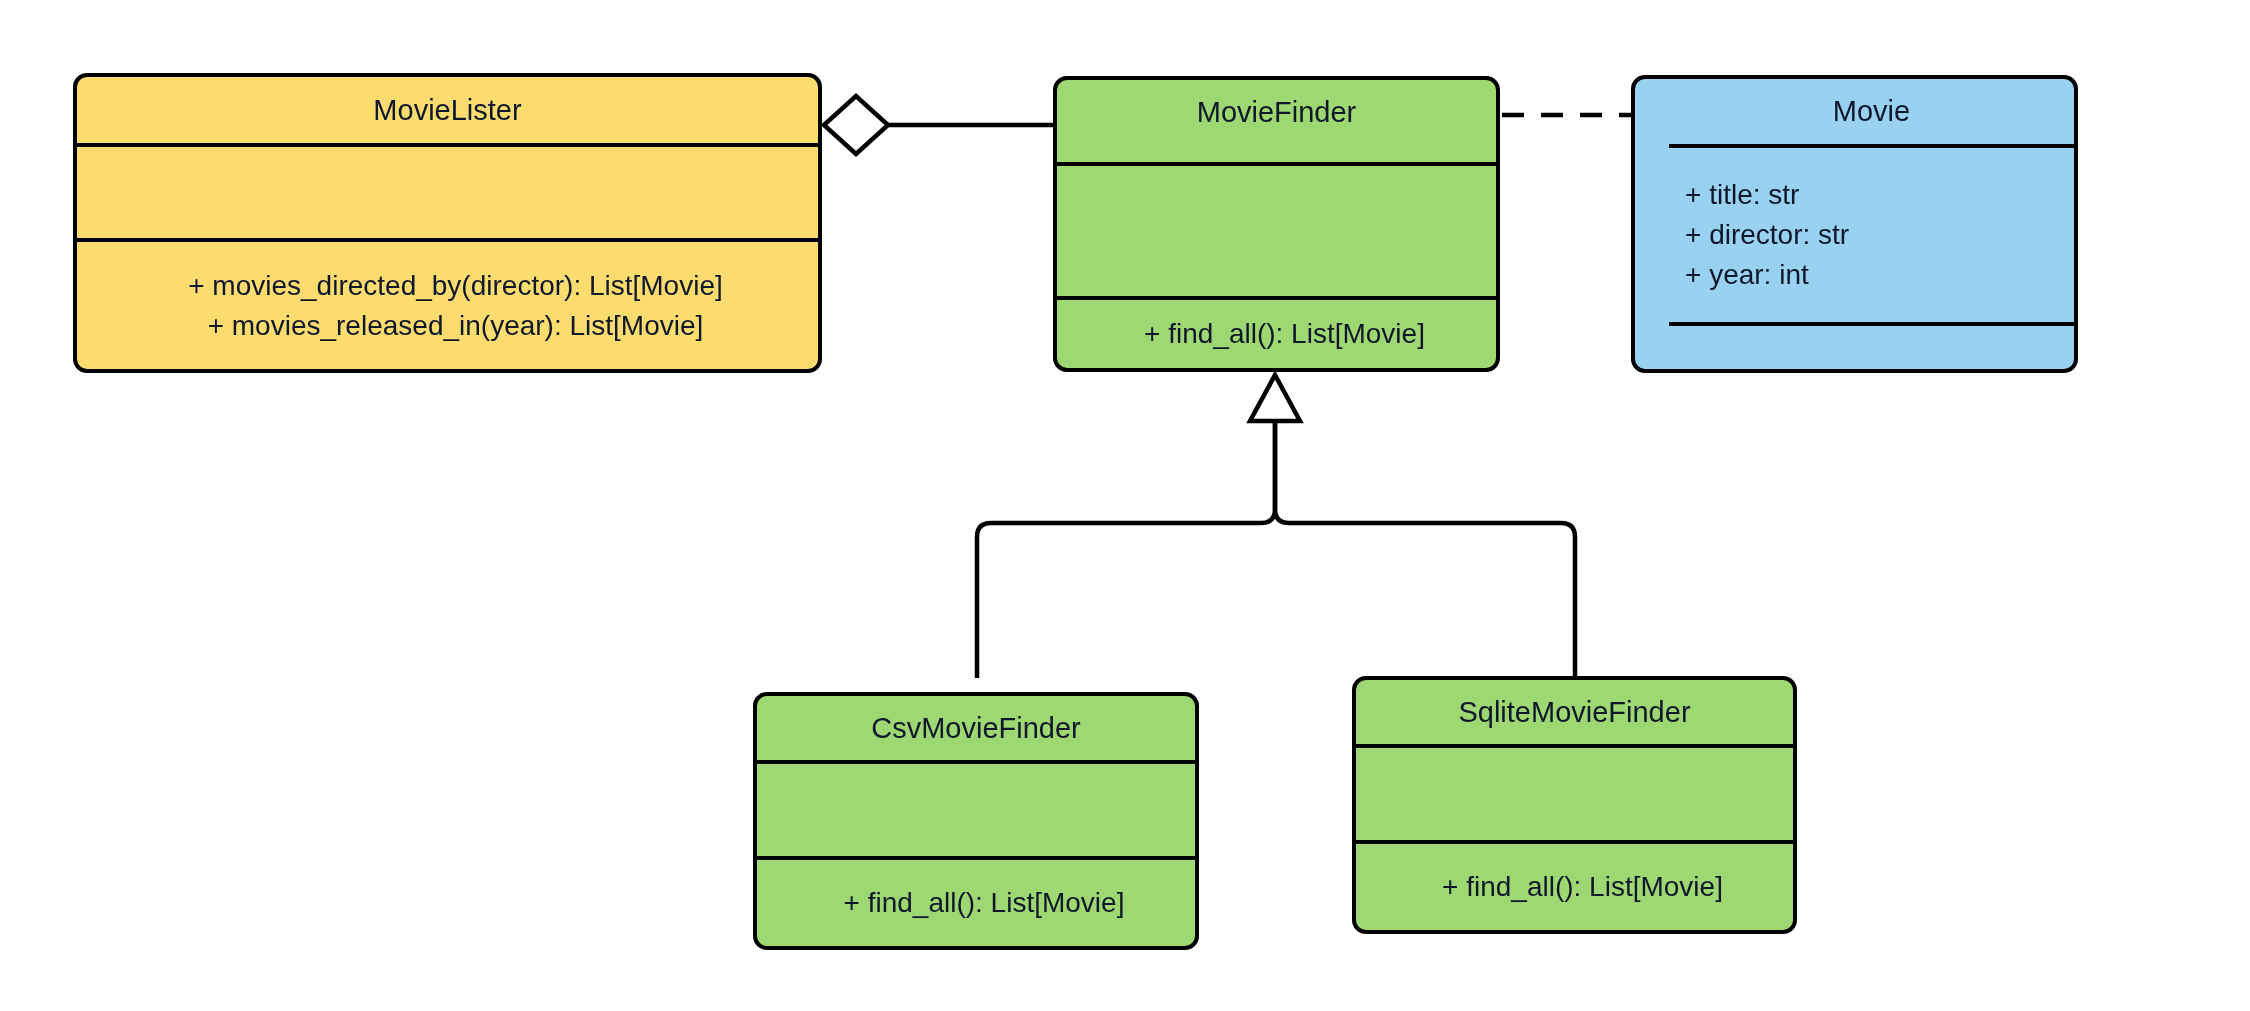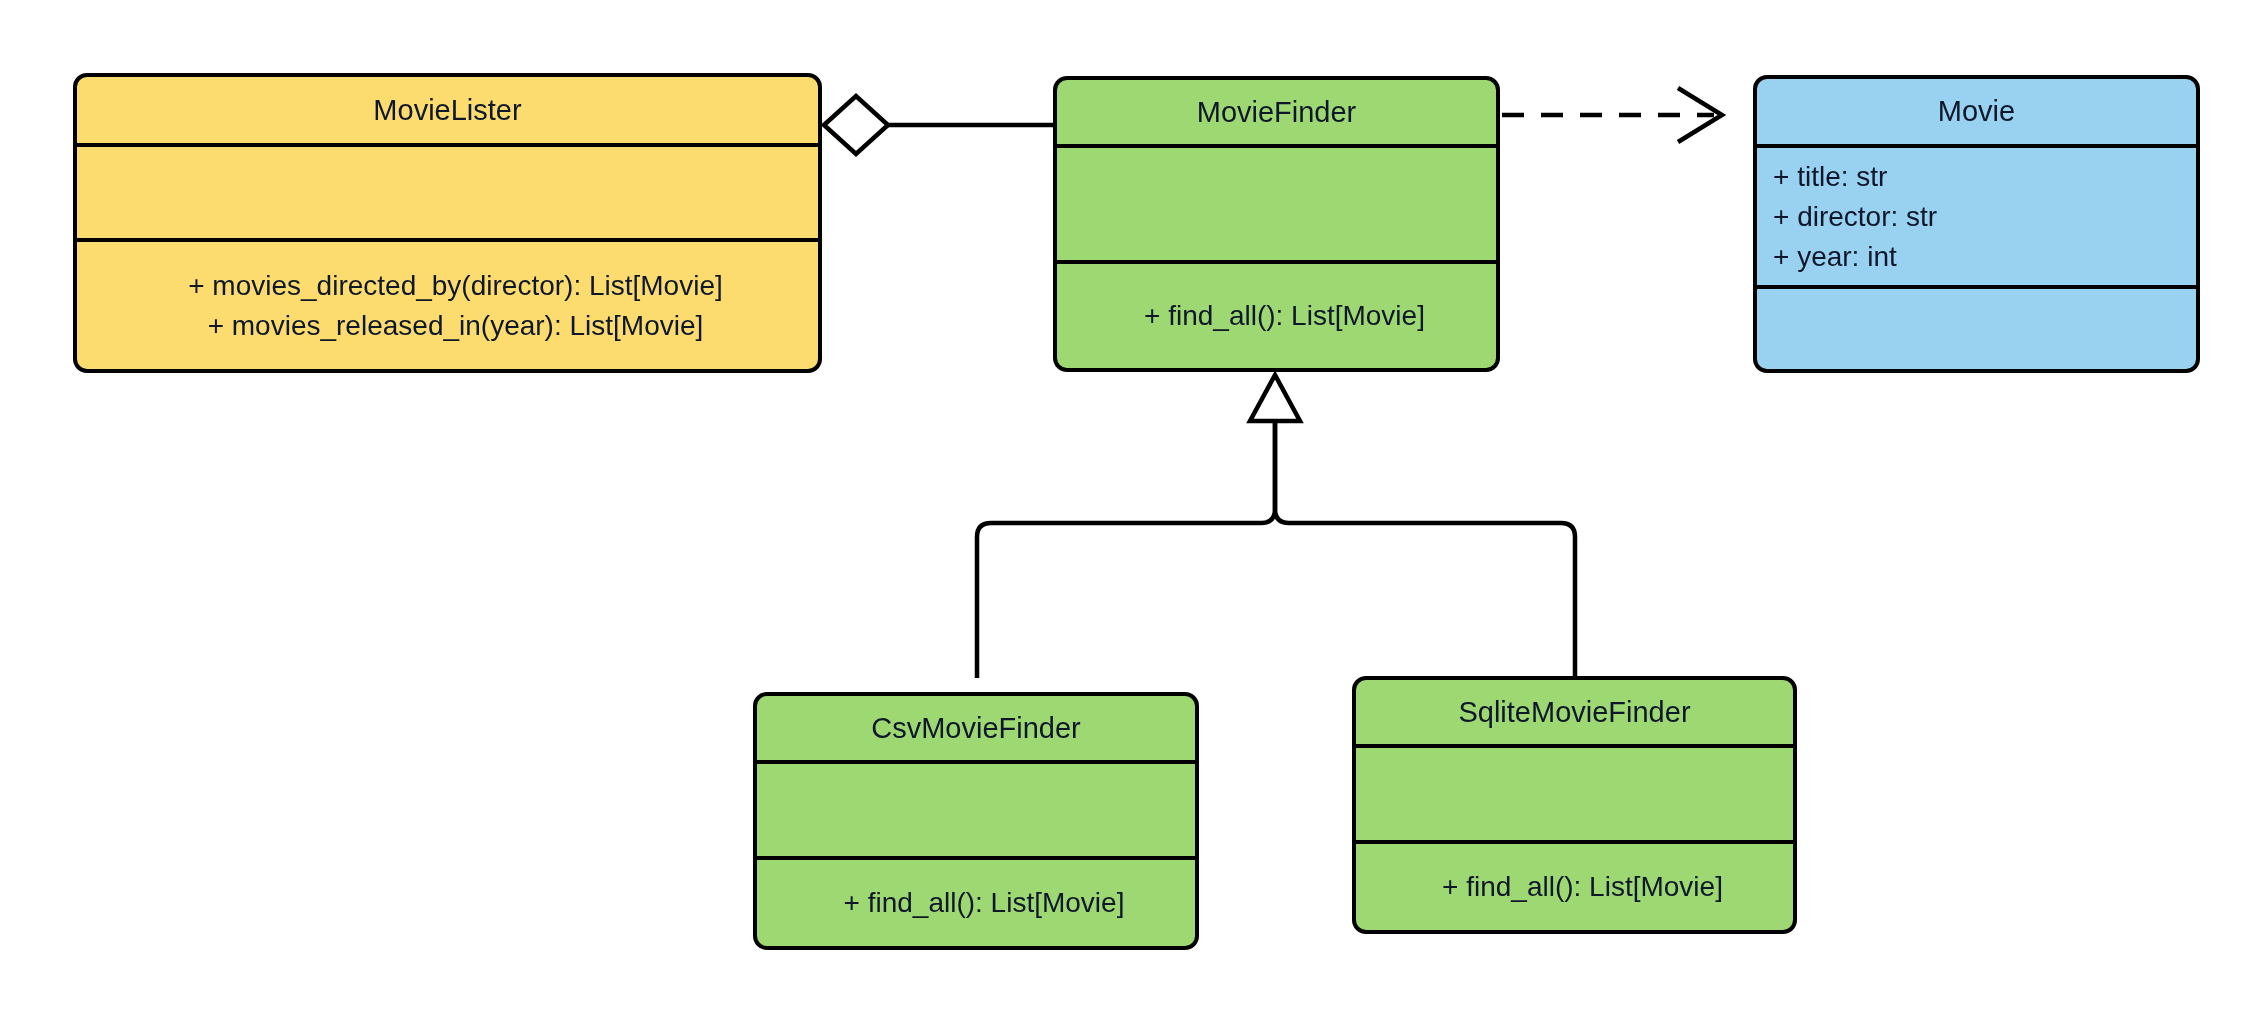--- a/index.html
+++ b/index.html
@@ -88,35 +88,35 @@
     <div class="uml-header" style="height:66px;">
       <span>MovieLister</span>
     </div>
     <div class="uml-section" style="height:95px;"></div>
     <div class="uml-section grow">
       <div class="member-line">+ movies_directed_by(director): List[Movie]</div>
       <div class="member-line">+ movies_released_in(year): List[Movie]</div>
     </div>
   </div>
 
-  <div class="uml-class" style="left: 1053px; top: 76px; width: 447px; height: 296px; background-color: rgb(158, 216, 115);">
+  <div class="uml-class" style="left: 1053px; top: 76px; width: 447px; height: 296px; background-color: rgb(158, 216, 115); gap: 18px;">
     <div class="uml-header" style="height:64px;">
       <span>MovieFinder</span>
     </div>
     <div class="uml-section" style="height:116px;"></div>
     <div class="uml-section grow">
       <div class="member-line">+ find_all(): List[Movie]</div>
     </div>
   </div>
 
-  <div class="uml-class" style="left: 1753px; top: 75px; width: 447px; height: 298px; background-color: rgb(153, 210, 240);">
+  <div class="uml-class" style="left: 1631px; top: 75px; width: 447px; height: 298px; background-color: rgb(153, 210, 240); padding-left: 34px;">
     <div class="uml-header" style="height:65px;">
       <span>Movie</span>
     </div>
-    <div class="uml-section" style="height:141px;">
+    <div class="uml-section" style="height:178px;">
       <div class="member-line">+ title: str</div>
       <div class="member-line">+ director: str</div>
       <div class="member-line">+ year: int</div>
     </div>
     <div class="uml-section grow"></div>
   </div>
 
   <div class="uml-class" style="left: 753px; top: 692px; width: 446px; height: 258px; background-color: rgb(158, 216, 115);">
     <div class="uml-header" style="height:64px;">
       <span>CsvMovieFinder</span>

